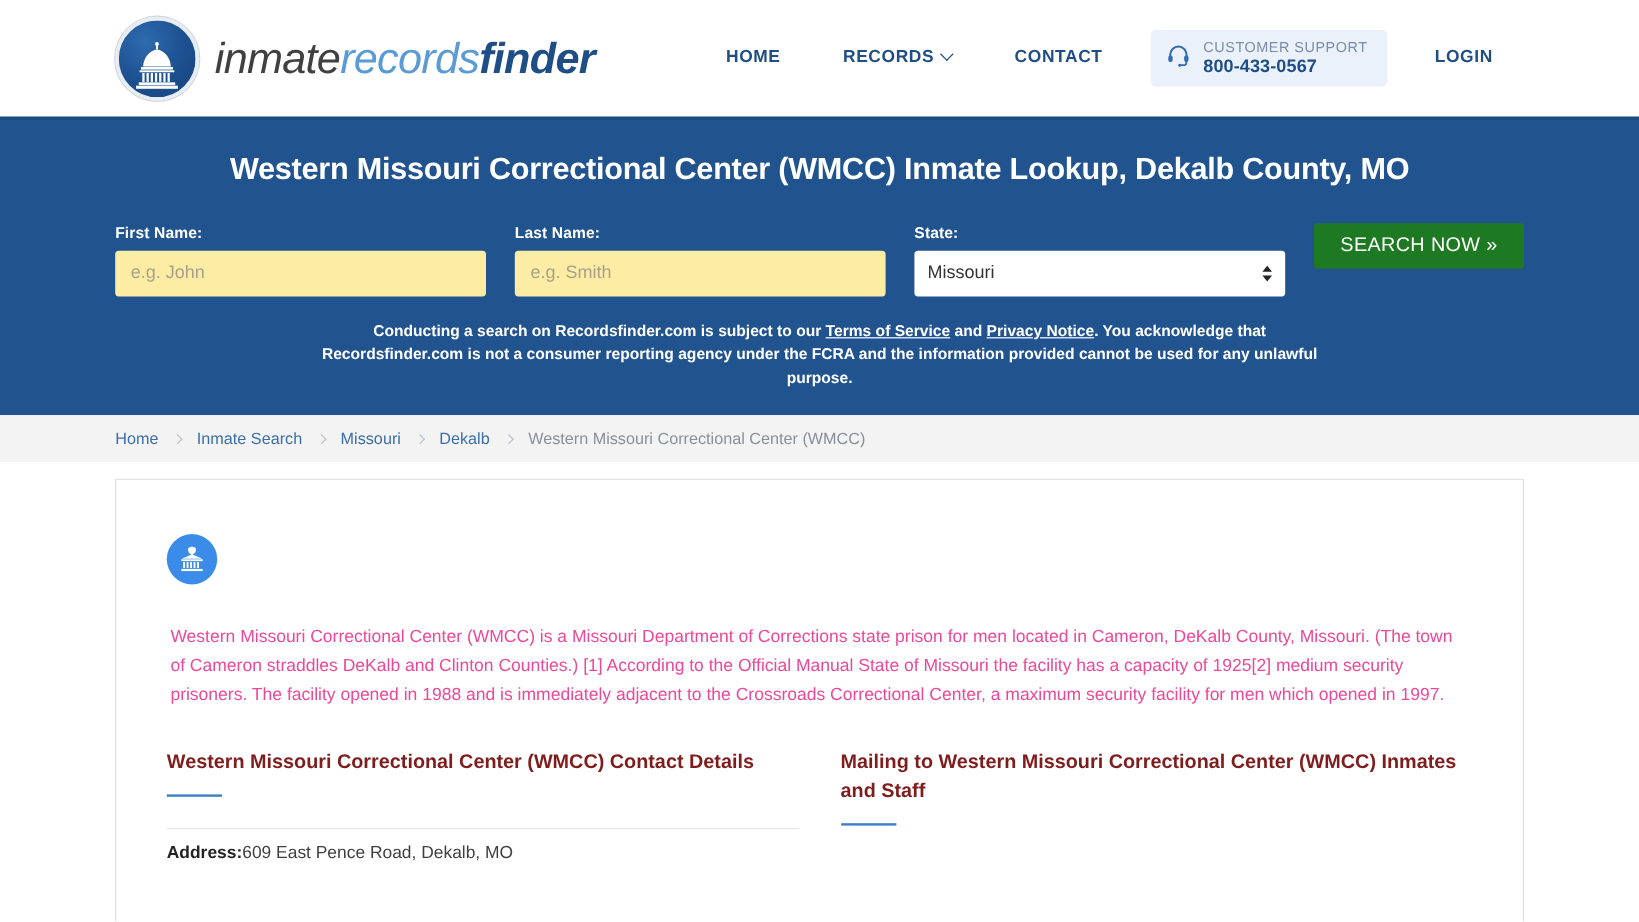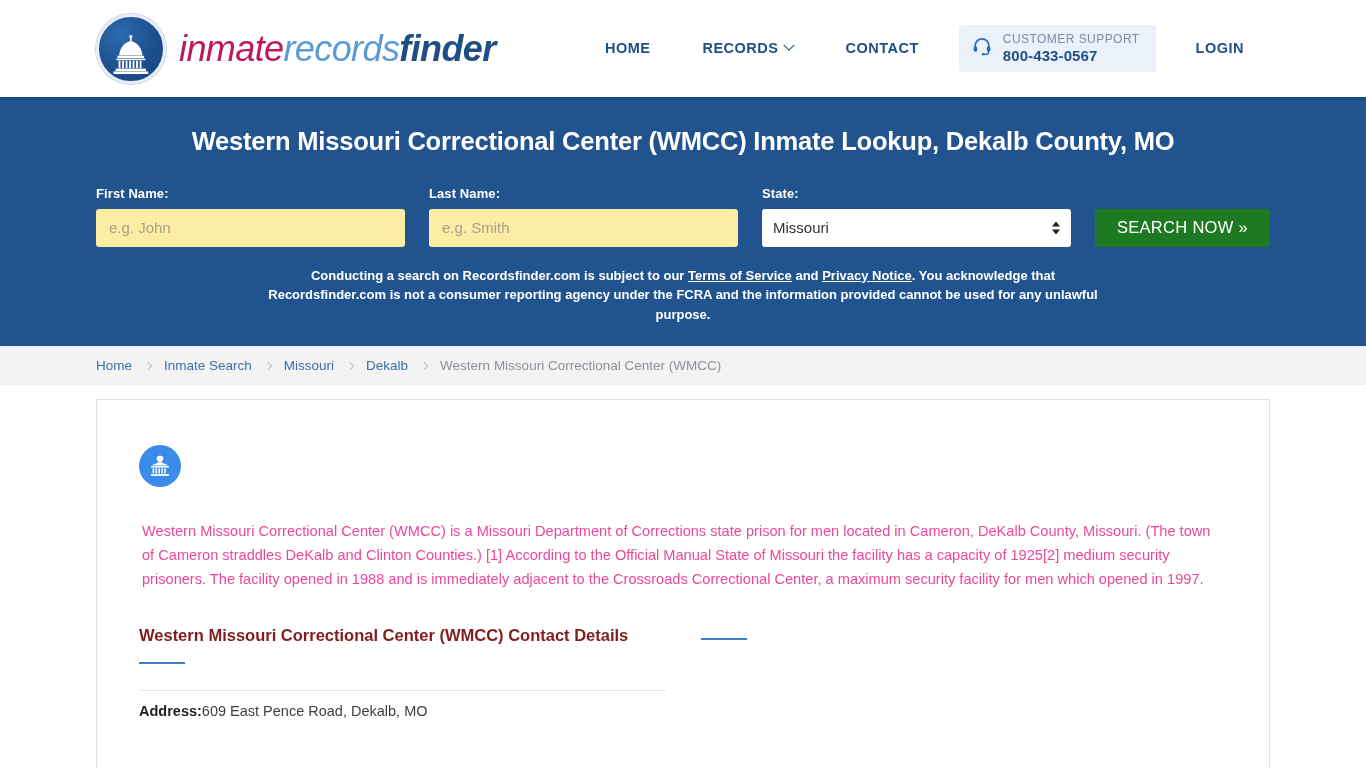--- a/index.html
+++ b/index.html
@@ -38,21 +38,21 @@
     flex: 0 0 auto;
   }
   .brand-mark svg { display: block; margin-bottom: 4px; }
   .brand-word {
     font-size: 36px;
     font-style: italic;
     letter-spacing: -0.6px;
     white-space: nowrap;
     line-height: 1;
   }
-  .bw-a { color: #be185d; font-weight: 400; }
+  .bw-a { color: #404040; font-weight: 400; }
   .bw-b { color: #5b9bd5; font-weight: 400; }
   .bw-c { color: #1f4e87; font-weight: 700; }
 
   .main-nav {
     margin-left: auto;
     display: flex;
     align-items: center;
     gap: 0;
   }
   .nav-link {
@@ -111,21 +111,21 @@
     text-align: center;
     color: #ffffff;
     font-size: 25.5px;
     font-weight: 700;
     letter-spacing: -0.2px;
     margin: 0 0 29px;
     line-height: 1.2;
   }
   .search-row {
     display: flex;
-    align-items: flex-end;
+    align-items: flex-start;
     gap: 24px;
     margin-top: 12px;
   }
   .field { display: flex; flex-direction: column; }
   .field.fn { width: 318px; }
   .field.ln { width: 318px; }
   .field.st { width: 318px; }
   .field-label {
     color: #ffffff;
     font-size: 13px;
@@ -431,18 +431,19 @@
         <h2>Western Missouri Correctional Center (WMCC) Contact Details</h2>
         <div class="accent-rule small"></div>
         <div class="divider"></div>
         <div class="kv">
           <span class="k">Address:</span>
           <span class="v">609 East Pence Road, Dekalb, MO</span>
         </div>
       </section>
 
       <section class="col">
+        <h2>Mailing to Western Missouri Correctional Center (WMCC) Inmates and Staff</h2>
         <div class="accent-rule small"></div>
       </section>
     </div>
 
   </main>
 </div>
 
 </body></html>

